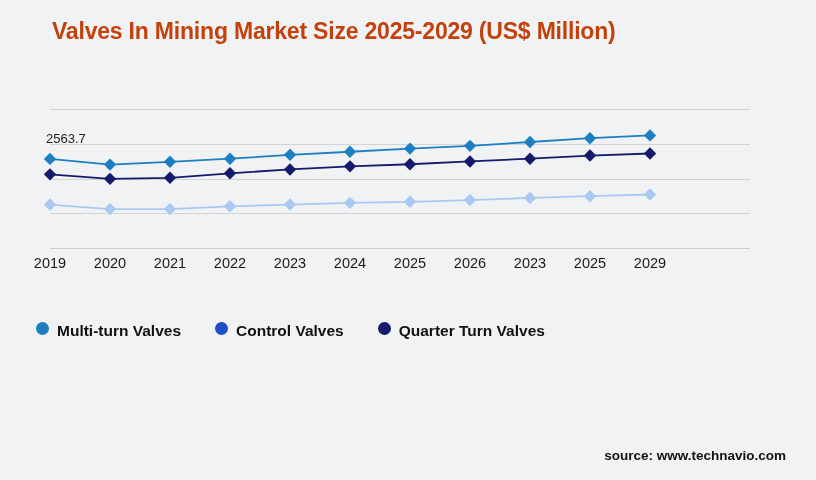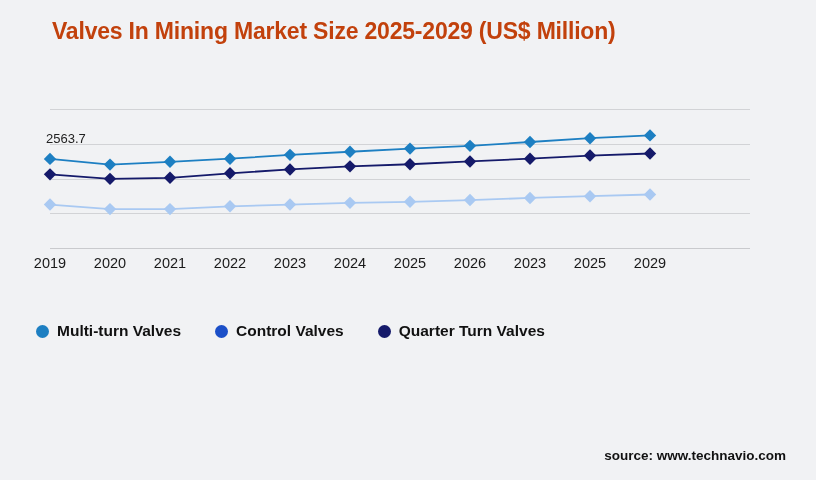--- a/index.html
+++ b/index.html
@@ -79,21 +79,21 @@
   
   .legend{
     position:absolute;
     left:36px; top:322px;
     display:flex;
     align-items:center;
     gap:34px;
   }
   .legend-item{
     display:flex;
-    align-items:center;
+    align-items:flex-start;
     gap:8px;
   }
   .legend-dot{
     width:13px;height:13px;
     border-radius:50%;
     flex:0 0 auto;
   }
   .legend-text{
     font-size:15.5px;
     font-weight:bold;

